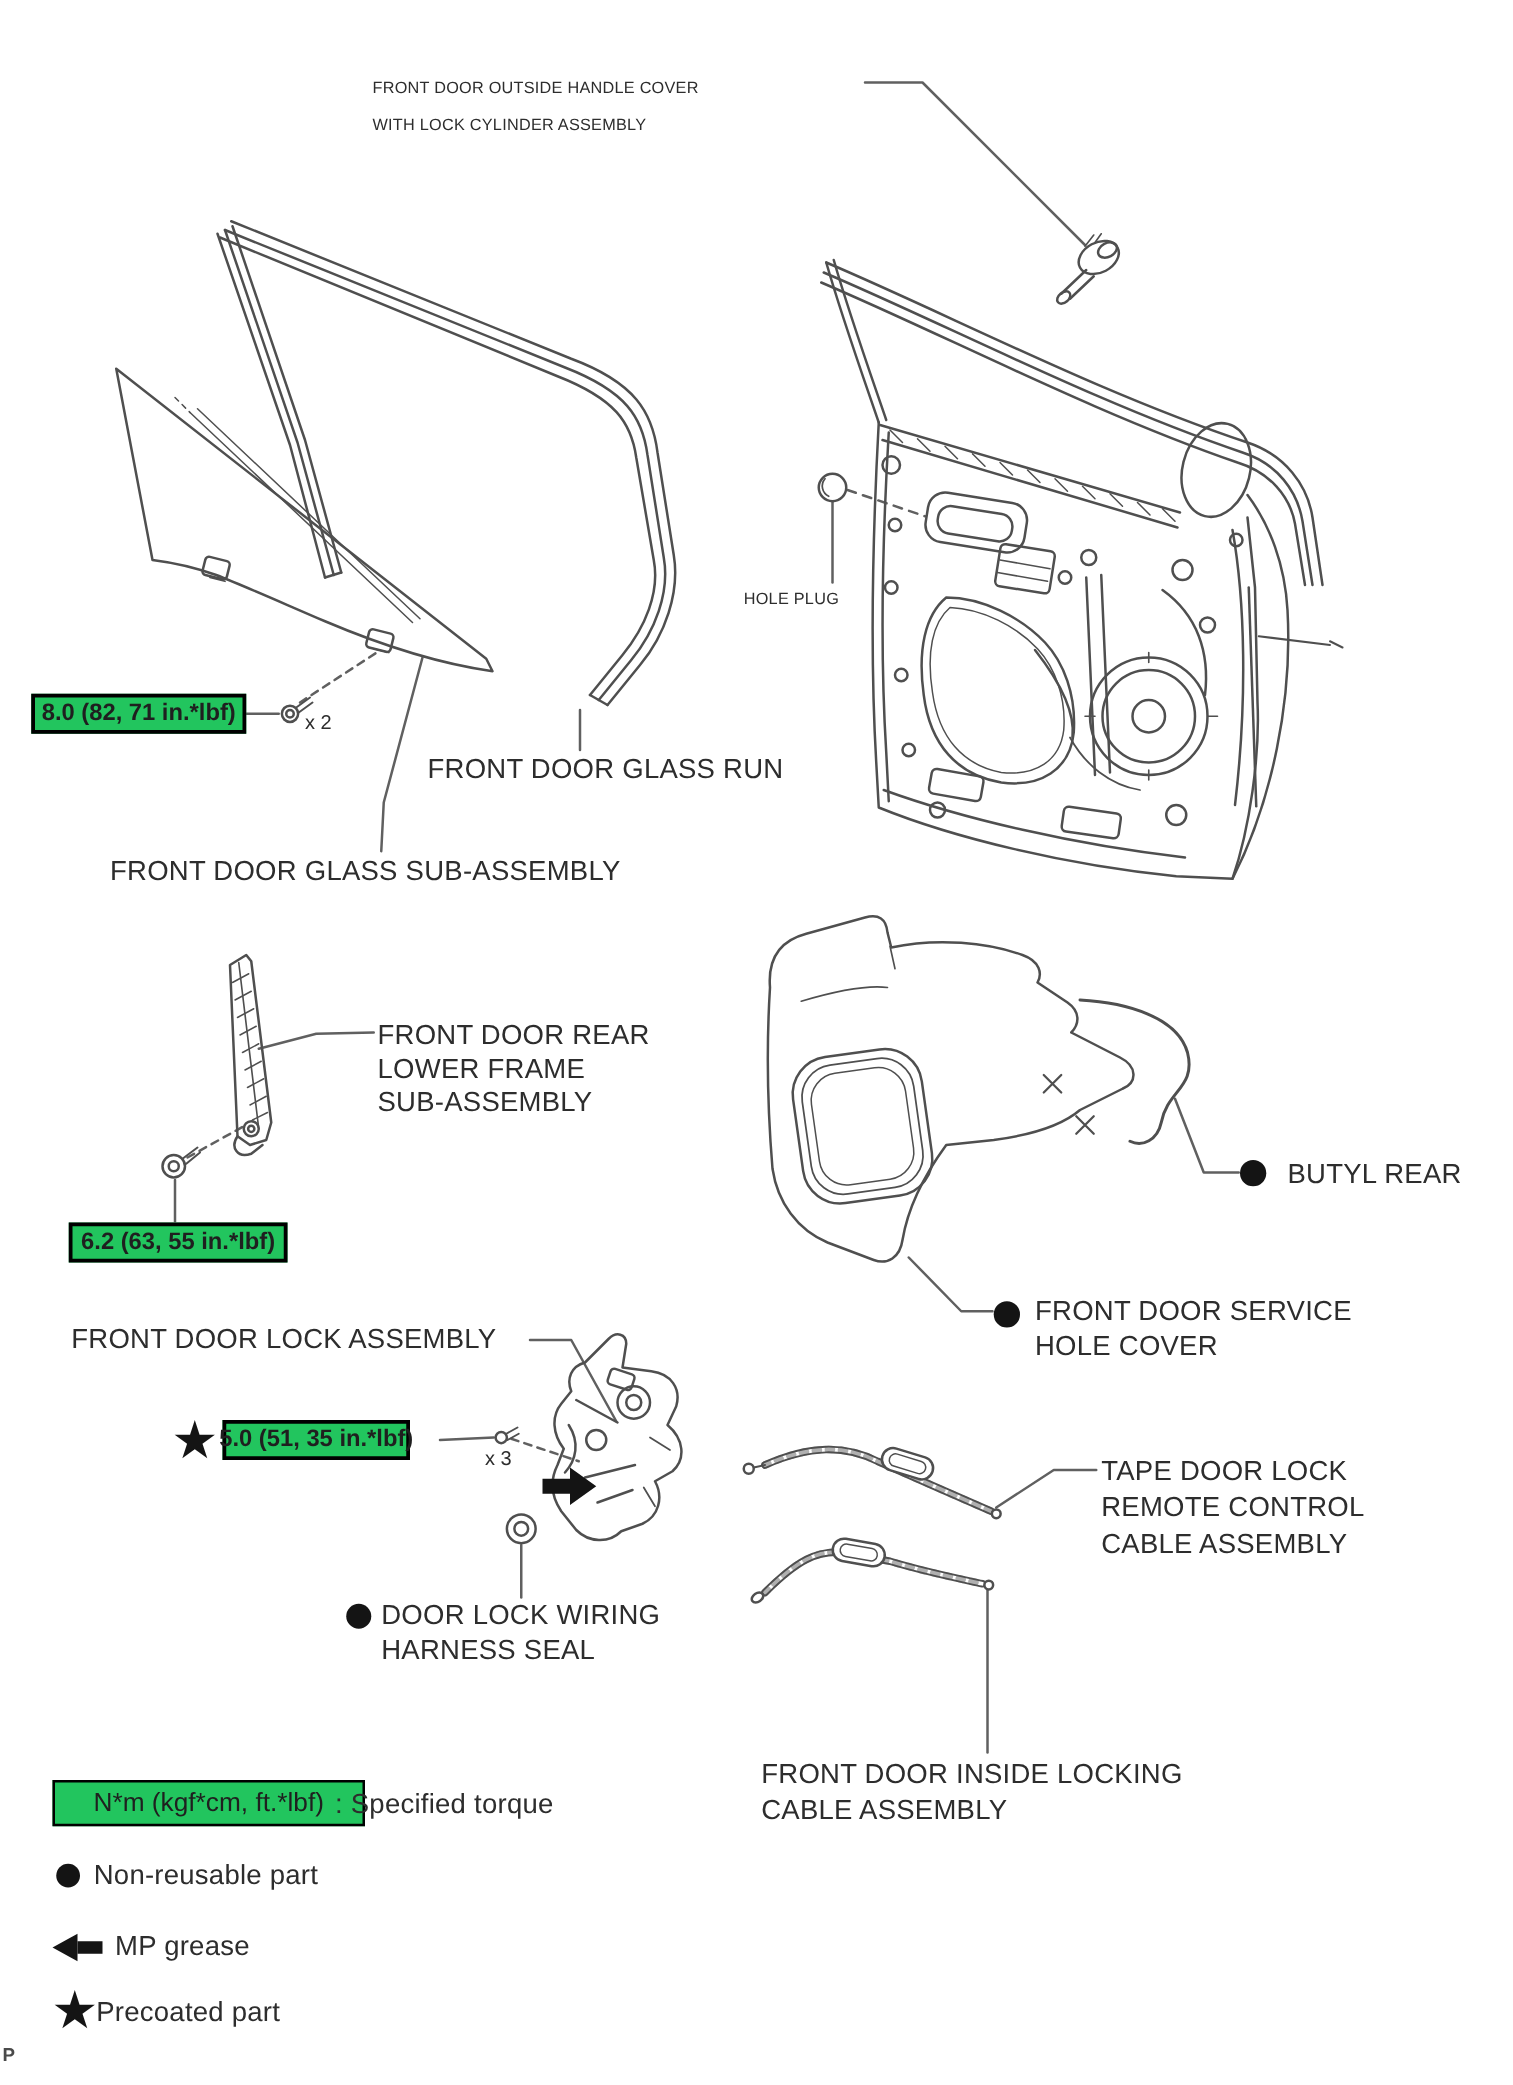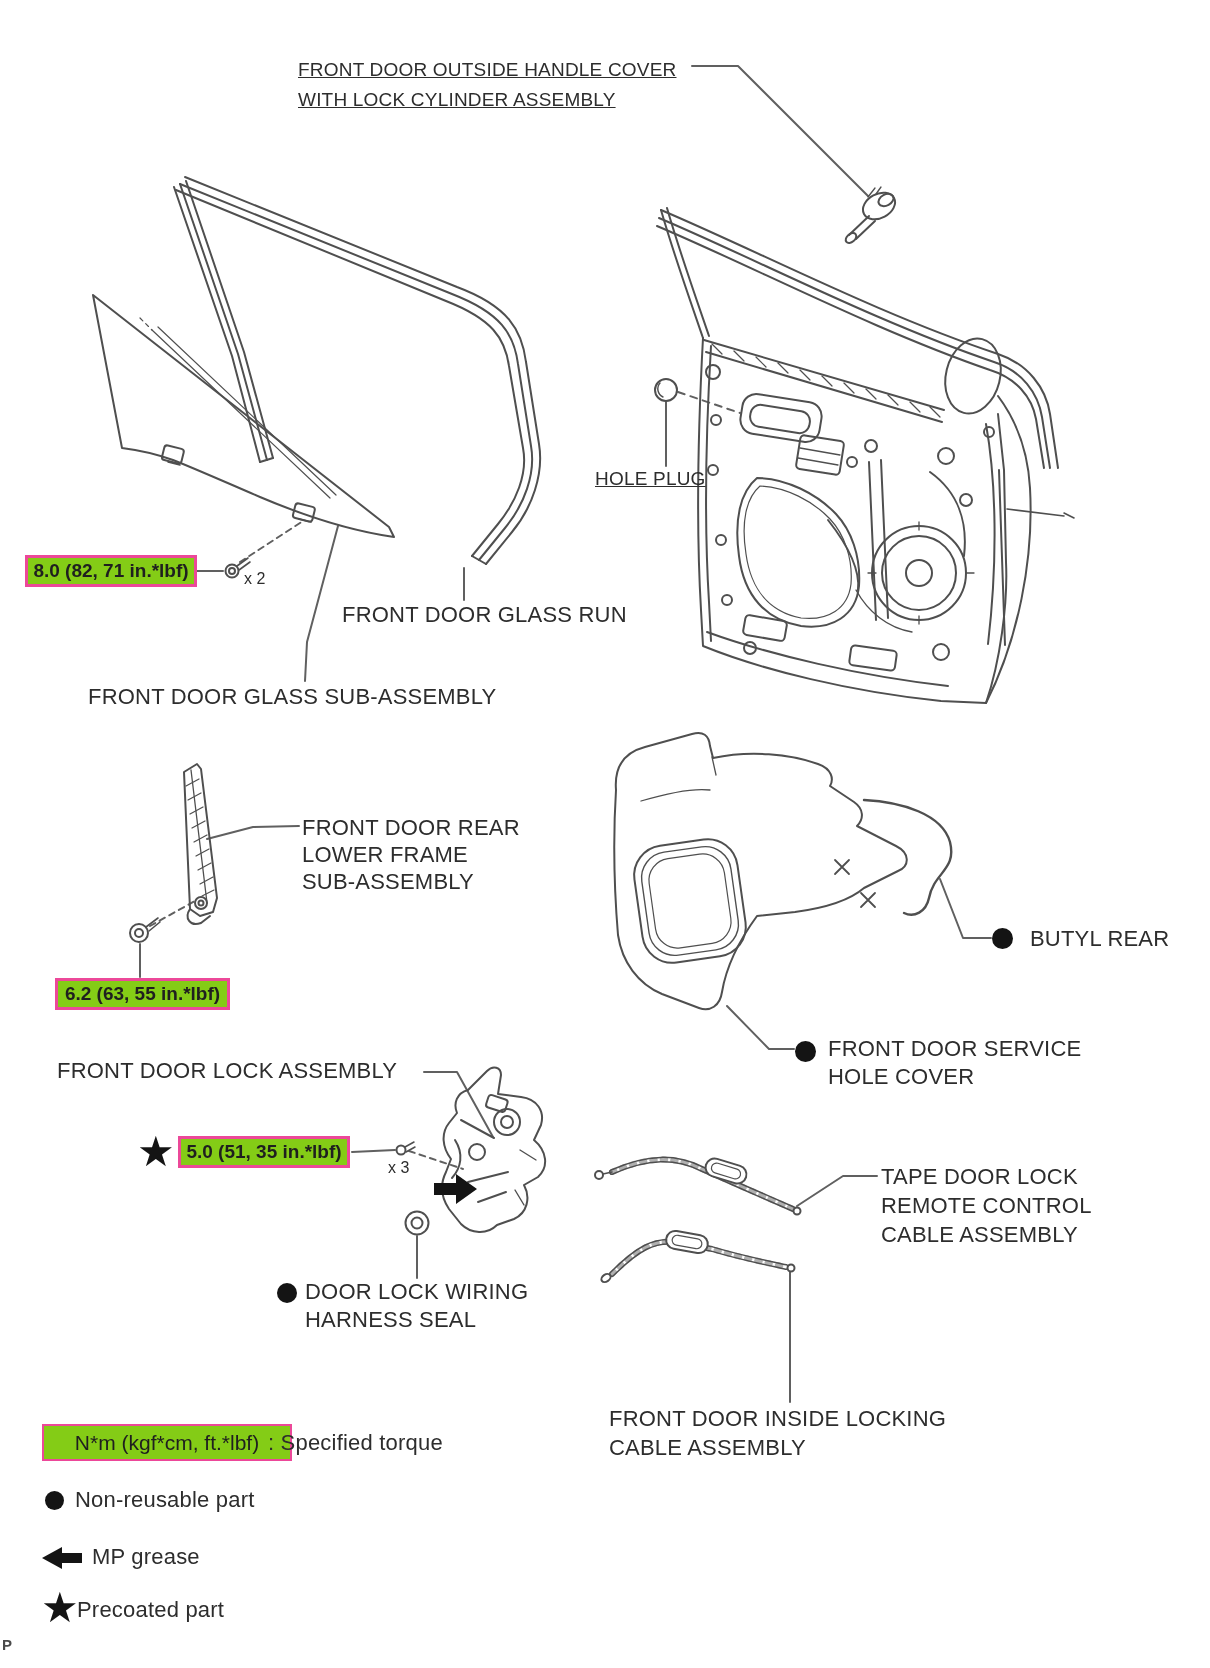--- a/index.html
+++ b/index.html
@@ -5,26 +5,26 @@
   html,body{margin:0;padding:0;background:#ffffff;}
   .stage{
     position:relative;width:1210px;height:1668px;background:#ffffff;
     font-family:"Liberation Sans",sans-serif;overflow:hidden;color:#2d2d2d;
   }
   svg.art{position:absolute;left:0;top:0;}
   .label{
     position:absolute;font-size:22px;line-height:28px;white-space:nowrap;
     color:#2d2d2d;letter-spacing:0.2px;
   }
-  .label.sm{font-size:19px;line-height:30px;text-decoration:underline;}
+  .label.sm{font-size:13px;line-height:30px;}
   .label.lh27 div{line-height:27px;}
   .label.lh29 div{line-height:29px;}
   .torque-box{
     position:absolute;display:flex;align-items:center;justify-content:center;
-    border:3px solid #ec4899;background:#84cc16;font-weight:bold;font-size:19px;
+    border:3px solid #000000;background:#22c55e;font-weight:bold;font-size:19px;
     color:#1f1f1f;white-space:nowrap;box-sizing:border-box;
   }
   .legend-box{font-weight:normal;border-width:2px;font-size:21px;}
   .count{position:absolute;font-size:16px;color:#2d2d2d;white-space:nowrap;}
   .bullet{position:absolute;border-radius:50%;background:#141414;}
   .star{position:absolute;color:#141414;font-size:42px;line-height:36px;}
   .arrow-left{position:absolute;display:flex;align-items:center;}
   .arrow-left .tri{width:0;height:0;border-top:11px solid transparent;border-bottom:11px solid transparent;border-right:20px solid #141414;}
   .arrow-left .tail{width:20px;height:10px;background:#141414;}
   .page-marker{position:absolute;font-size:15px;font-weight:bold;color:#4a4a4a;}
@@ -287,21 +287,21 @@
     <div>FRONT DOOR INSIDE LOCKING</div>
     <div>CABLE ASSEMBLY</div>
   </div>
 
   <div class="torque-box" style="left:25px;top:555px;width:172px;height:32px">8.0 (82, 71 in.*lbf)</div>
   <div class="count" style="left:244px;top:570px">x 2</div>
 
   <div class="torque-box" style="left:55px;top:978px;width:175px;height:32px">6.2 (63, 55 in.*lbf)</div>
 
   <span class="star" style="left:137px;top:1134px">★</span>
-  <div class="torque-box" style="left:178px;top:1136px;width:172px;height:32px">5.0 (51, 35 in.*lbf)</div>
+  <div class="torque-box" style="left:178px;top:1136px;width:150px;height:32px">5.0 (51, 35 in.*lbf)</div>
   <div class="count" style="left:388px;top:1159px">x 3</div>
 
   <div class="torque-box legend-box" style="left:42px;top:1424px;width:250px;height:37px">N*m (kgf*cm, ft.*lbf)</div>
   <div class="label" style="left:268px;top:1429px">: Specified torque</div>
 
   <span class="bullet" style="left:45px;top:1491px;width:19px;height:19px"></span>
   <div class="label" style="left:75px;top:1486px">Non-reusable part</div>
 
   <div class="arrow-left" style="left:42px;top:1547px">
     <span class="tri"></span>

